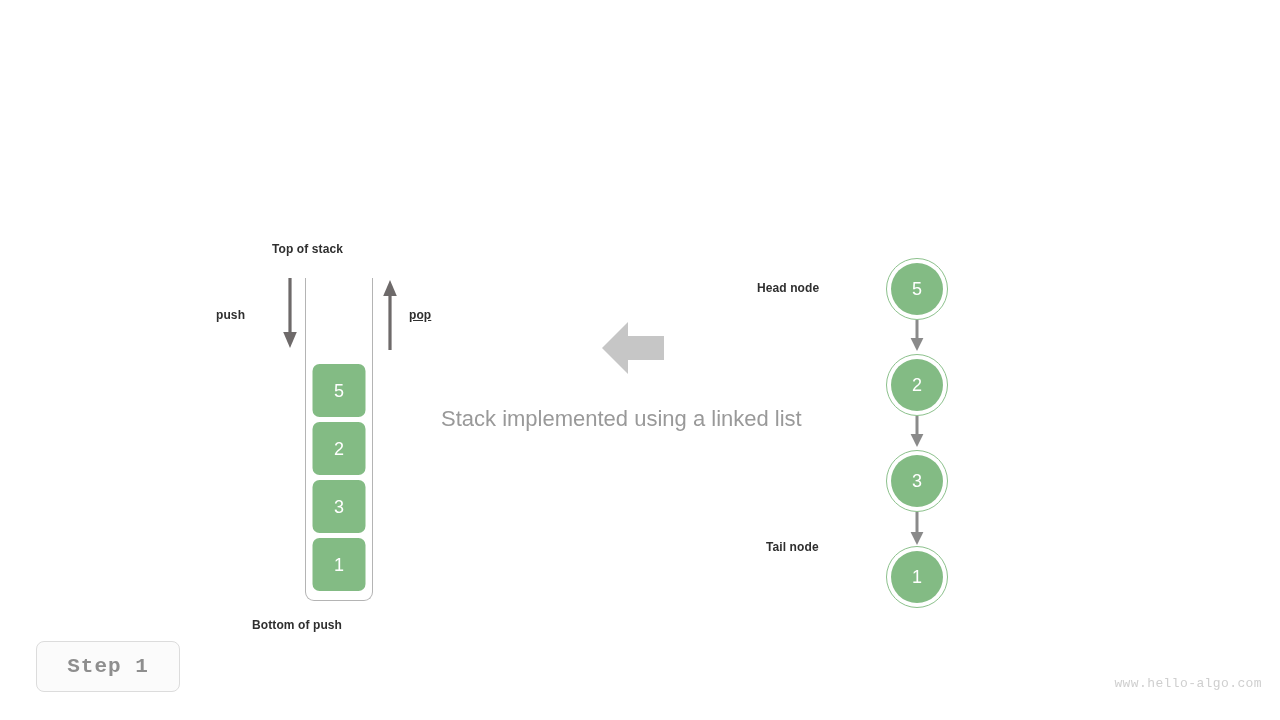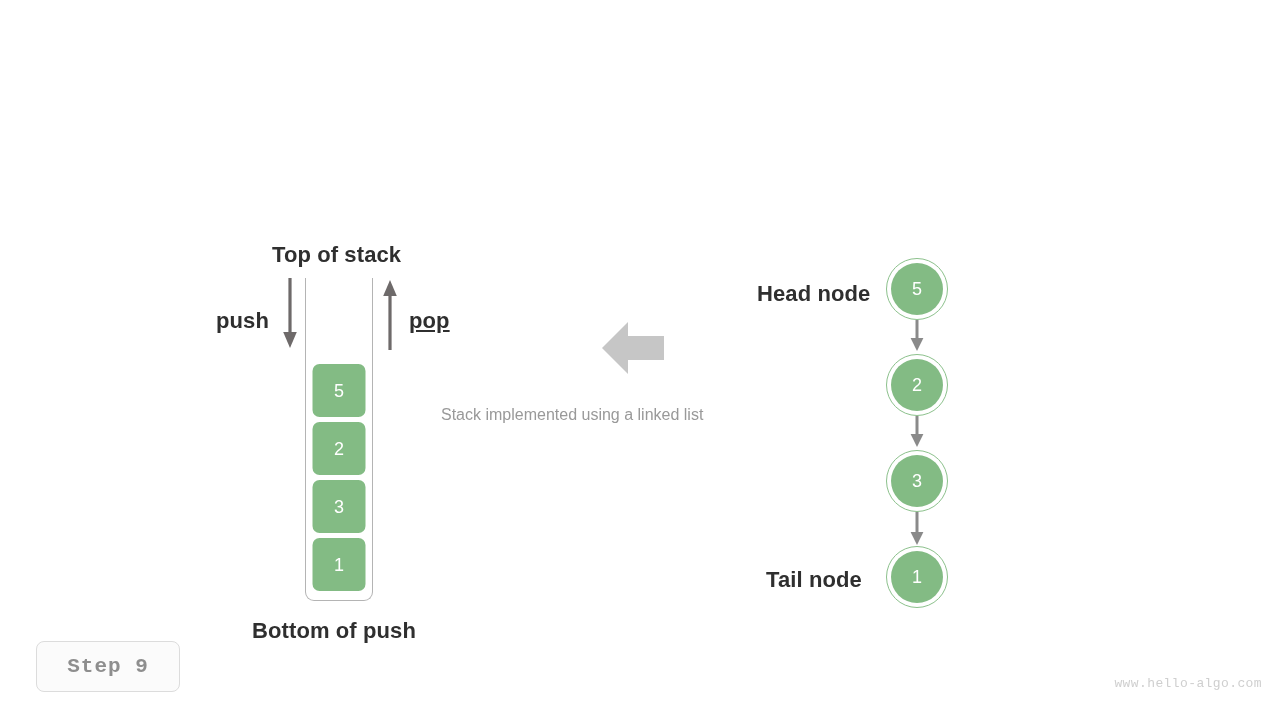--- a/index.html
+++ b/index.html
@@ -19,29 +19,29 @@
     background: #ffffff;
     overflow: hidden;
   }
   .nosel { user-select: none; }
 
   
   .label-bold {
     position: absolute;
     font-family: "Liberation Sans", sans-serif;
     font-weight: bold;
-    font-size: 22px;
+    font-size: 12px;
     color: #2f2f2f;
     white-space: nowrap;
     letter-spacing: 0.1px;
   }
   .label-caption {
     position: absolute;
     font-family: "Liberation Sans", sans-serif;
-    font-size: 16px;
+    font-size: 22px;
     color: #999999;
     white-space: nowrap;
   }
 
   
   #stack-container {
     position: absolute;
     left: 305px;
     top: 278px;
     width: 68px;
@@ -180,21 +180,21 @@
   <div class="label-bold nosel" style="left:252px; top:618px;">Bottom of push</div>
 
   <svg id="middle-arrow" width="62" height="56" viewBox="0 0 62 56">
     <polygon points="0,28 26,2 26,16 62,16 62,40 26,40 26,54" fill="#c6c6c6"></polygon>
   </svg>
 
   <div class="label-caption nosel" style="left:441px; top:406px;">Stack implemented using a linked list</div>
 
   <div class="label-bold nosel" style="left:757px; top:281px;">Head node</div>
 
-  <div class="label-bold nosel" style="left:766px; top:567px;">Tail node</div>
+  <div class="label-bold nosel" style="left:766px; top:540px;">Tail node</div>
 
   <div id="linked-list">
 
     <div class="ll-node" style="top:3px;">
       <div class="ll-node-inner nosel">5</div>
     </div>
 
     <svg class="ll-link" style="top:65px;" height="32" viewBox="0 0 62 32">
       <line x1="31" y1="0" x2="31" y2="22" stroke="#8a8a8a" stroke-width="3"></line>
       <polygon points="31,31 24.6,18 37.4,18" fill="#8a8a8a"></polygon>
@@ -216,17 +216,17 @@
     <svg class="ll-link" style="top:257px;" height="34" viewBox="0 0 62 34">
       <line x1="31" y1="0" x2="31" y2="24" stroke="#8a8a8a" stroke-width="3"></line>
       <polygon points="31,33 24.6,20 37.4,20" fill="#8a8a8a"></polygon>
     </svg>
 
     <div class="ll-node" style="top:291px;">
       <div class="ll-node-inner nosel">1</div>
     </div>
   </div>
 
-  <div id="step-badge" class="nosel">Step 9</div>
+  <div id="step-badge" class="nosel">Step 1</div>
 
   <div id="watermark" class="nosel">www.hello-algo.com</div>
 
 </div>
 
 </body></html>

